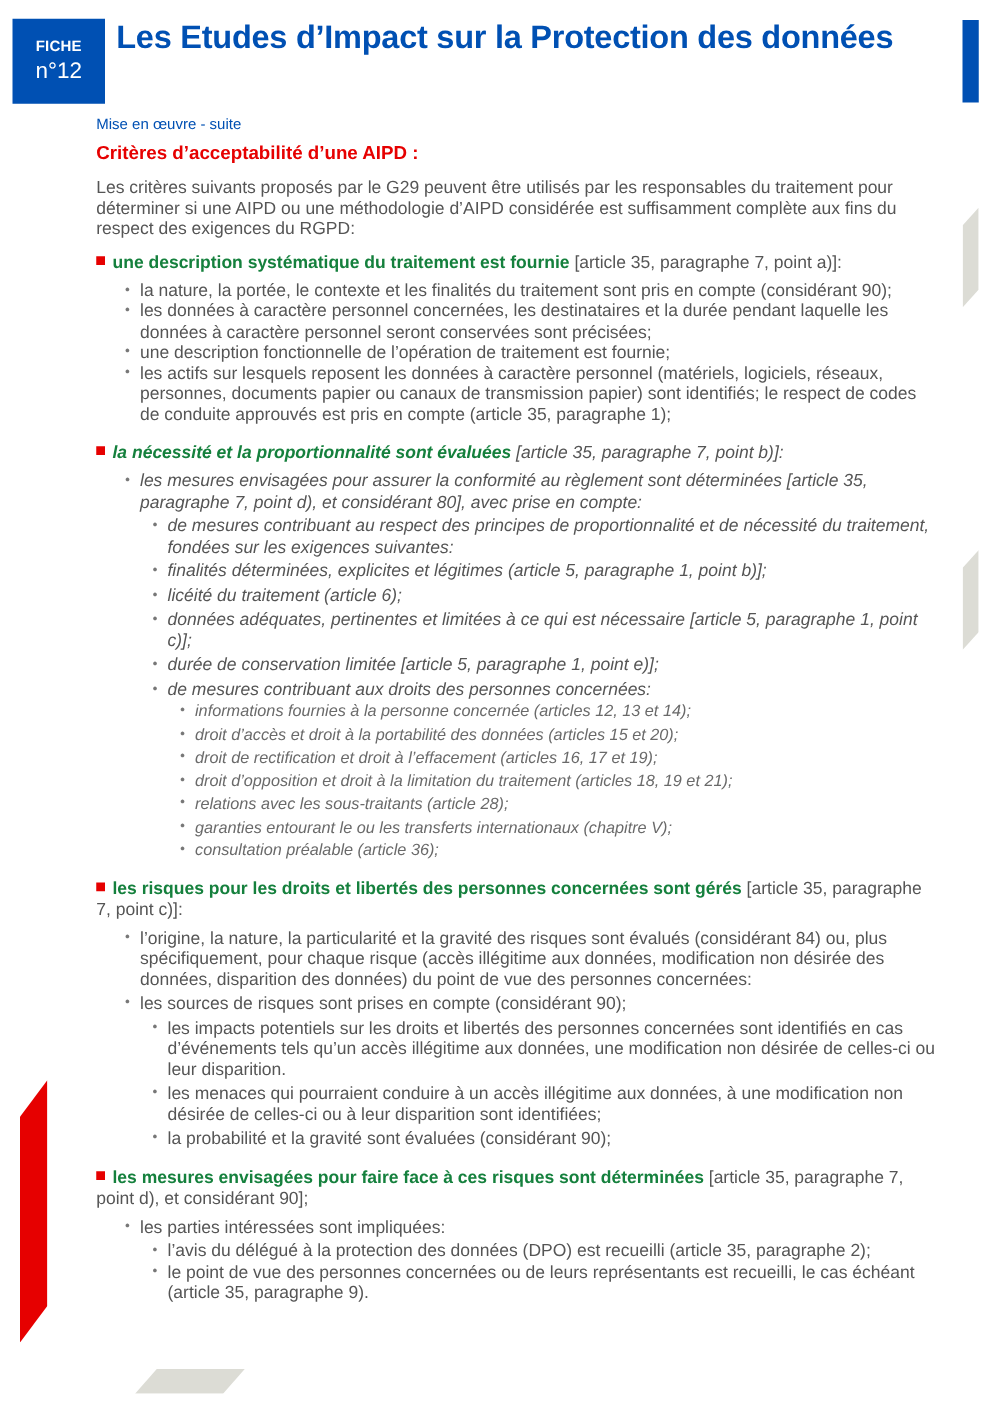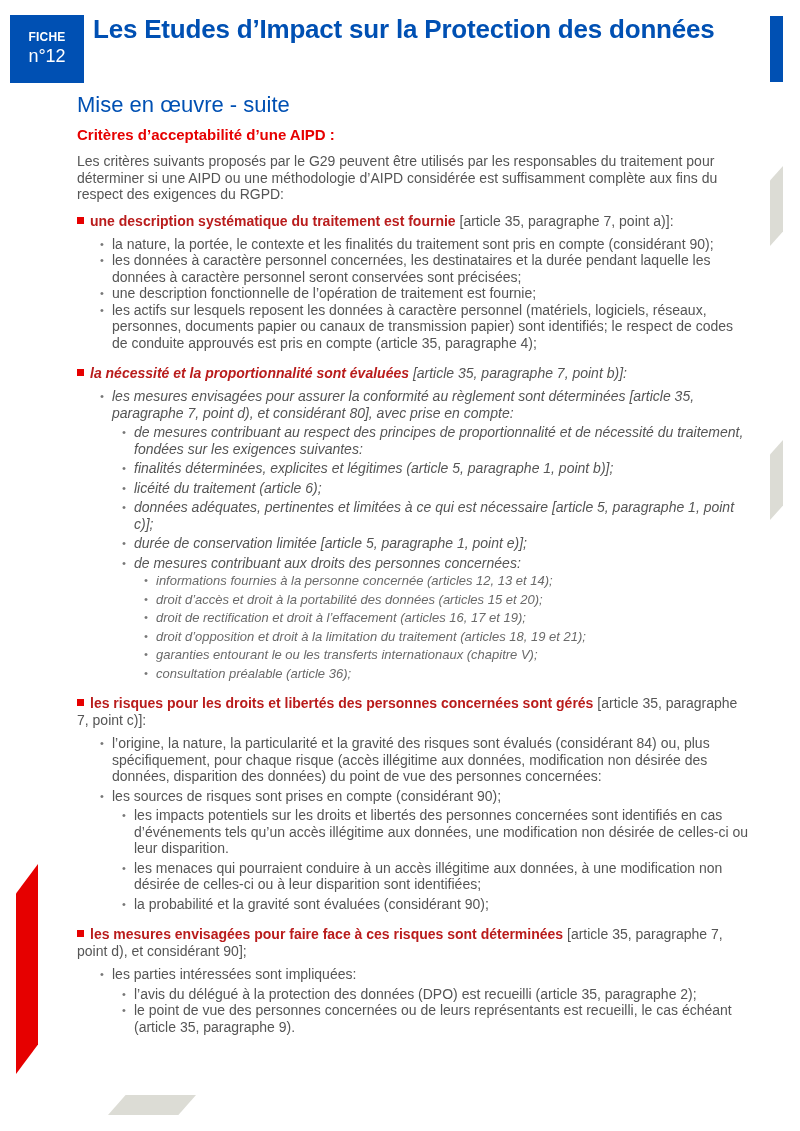--- a/index.html
+++ b/index.html
@@ -21,28 +21,28 @@
       position: absolute; left: 770px; top: 16px; width: 13px; height: 66px; background: #0050b3;
     }
     .deco { position: absolute; }
     .deco-grey-1 { left: 770px; top: 166px; width: 13px; height: 80px; background: #dcdcd5; clip-path: polygon(0 18%, 100% 0, 100% 82%, 0 100%); }
     .deco-grey-2 { left: 770px; top: 440px; width: 13px; height: 80px; background: #dcdcd5; clip-path: polygon(0 18%, 100% 0, 100% 82%, 0 100%); }
     .deco-red { left: 16px; top: 864px; width: 22px; height: 210px; background: #e60000; clip-path: polygon(0 14%, 100% 0, 100% 86%, 0 100%); }
     .deco-grey-bottom { left: 108px; top: 1095px; width: 88px; height: 20px; background: #dcdcd5; clip-path: polygon(20% 0, 100% 0, 80% 100%, 0 100%); }
     .page-number { position: absolute; left: 822px; top: 1112px; font-size: 11px; color: #333333; }
 
     .content { position: absolute; left: 77px; top: 92px; width: 672px; }
-    .section-heading { font-size: 22px; color: #0050b3; margin: 0 0 8px 0; font-weight: normal; }
+    .section-heading { font-size: 12px; color: #0050b3; margin: 0 0 8px 0; font-weight: normal; }
     .criteria-heading { font-size: 15px; font-weight: bold; color: #e60000; margin: 0 0 10px 0; }
     .intro { font-size: 14px; line-height: 16.5px; margin: 0 0 10px 0; color: #555555; }
 
     .criterion { margin: 0 0 0 0; }
     .crit-title { font-size: 14px; line-height: 17px; margin: 0 0 6px 0; }
     .crit-title .sq { display: inline-block; width: 7px; height: 7px; background: #e60000; margin-right: 6px; vertical-align: 2px; }
-    .crit-title .lead { color: #b91c1c; font-weight: bold; }
+    .crit-title .lead { color: #15803d; font-weight: bold; }
     .crit-title .ref { color: #555555; }
 
     ul { margin: 0; padding: 0; list-style: none; }
     li { position: relative; font-size: 14px; line-height: 16.5px; color: #555555; }
     li::before { content: "•"; position: absolute; left: -12px; top: 0; color: #777777; font-size: 11px; }
     ul.l1 { padding-left: 35px; }
     ul.l2 { padding-left: 22px; }
     ul.l3 { padding-left: 22px; }
     ul.l3 li { font-size: 13px; line-height: 15.5px; color: #6a6a6a; }
     .spaced li { margin-bottom: 3px; }
@@ -68,21 +68,21 @@
   <p class="intro">Les critères suivants proposés par le G29 peuvent être utilisés par les responsables du traitement pour déterminer si une AIPD ou une méthodologie d’AIPD considérée est suffisamment complète aux fins du respect des exigences du RGPD:</p>
 
   <div class="criterion" style="margin-bottom:14px;">
     <p class="crit-title">
       <span class="sq"></span><span class="lead">une description systématique du traitement est fournie</span><span class="ref"> [article 35, paragraphe 7, point a)]:</span>
     </p>
     <ul class="l1">
       <li>la nature, la portée, le contexte et les finalités du traitement sont pris en compte (considérant 90);</li>
       <li>les données à caractère personnel concernées, les destinataires et la durée pendant laquelle les données à caractère personnel seront conservées sont précisées;</li>
       <li>une description fonctionnelle de l’opération de traitement est fournie;</li>
-      <li>les actifs sur lesquels reposent les données à caractère personnel (matériels, logiciels, réseaux, personnes, documents papier ou canaux de transmission papier) sont identifiés; le respect de codes de conduite approuvés est pris en compte (article 35, paragraphe 4);</li>
+      <li>les actifs sur lesquels reposent les données à caractère personnel (matériels, logiciels, réseaux, personnes, documents papier ou canaux de transmission papier) sont identifiés; le respect de codes de conduite approuvés est pris en compte (article 35, paragraphe 1);</li>
     </ul>
   </div>
 
   <div class="criterion" style="margin-bottom:14px;font-style:italic;">
     <p class="crit-title">
       <span class="sq"></span><span class="lead">la nécessité et la proportionnalité sont évaluées</span><span class="ref"> [article 35, paragraphe 7, point b)]:</span>
     </p>
     <ul class="l1">
       <li>
         <span>les mesures envisagées pour assurer la conformité au règlement sont déterminées [article 35, paragraphe 7, point d), et considérant 80], avec prise en compte:</span>
@@ -92,20 +92,21 @@
           <li>licéité du traitement (article 6);</li>
           <li>données adéquates, pertinentes et limitées à ce qui est nécessaire [article 5, paragraphe 1, point c)];</li>
           <li>durée de conservation limitée [article 5, paragraphe 1, point e)];</li>
           <li>
             <span>de mesures contribuant aux droits des personnes concernées:</span>
             <ul class="l3" style="margin-top:2px;">
               <li>informations fournies à la personne concernée (articles 12, 13 et 14);</li>
               <li>droit d’accès et droit à la portabilité des données (articles 15 et 20);</li>
               <li>droit de rectification et droit à l’effacement (articles 16, 17 et 19);</li>
               <li>droit d’opposition et droit à la limitation du traitement (articles 18, 19 et 21);</li>
+              <li>relations avec les sous-traitants (article 28);</li>
               <li>garanties entourant le ou les transferts internationaux (chapitre V);</li>
               <li>consultation préalable (article 36);</li>
             </ul>
           </li>
         </ul>
       </li>
     </ul>
   </div>
 
   <div class="criterion" style="margin-bottom:14px;">

